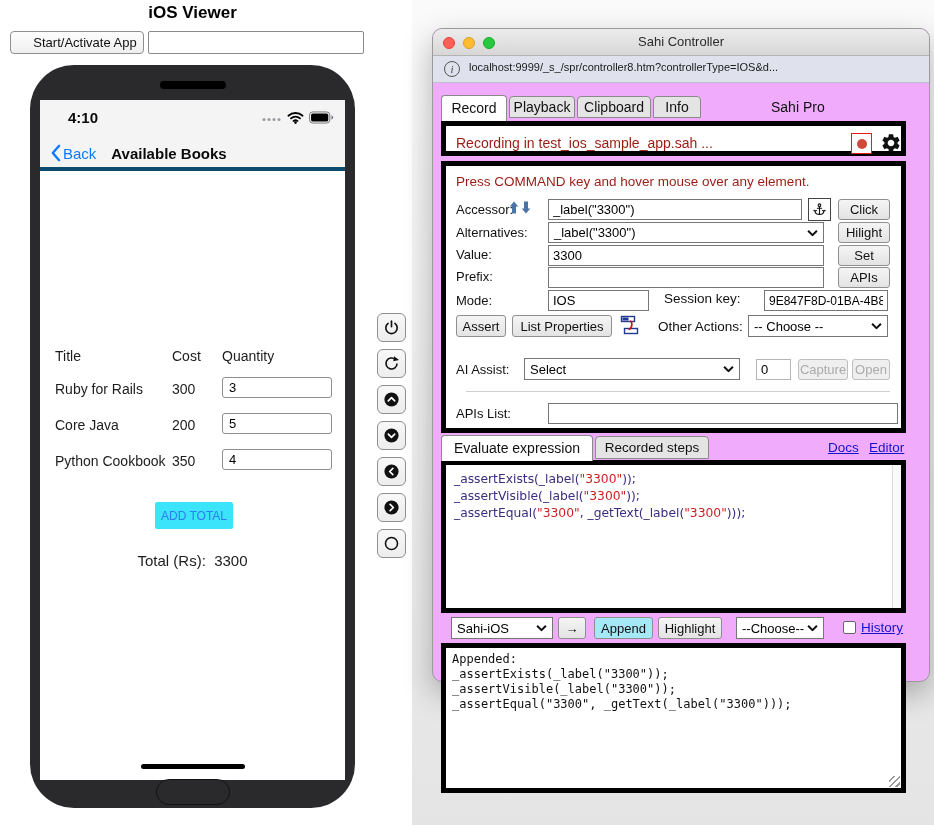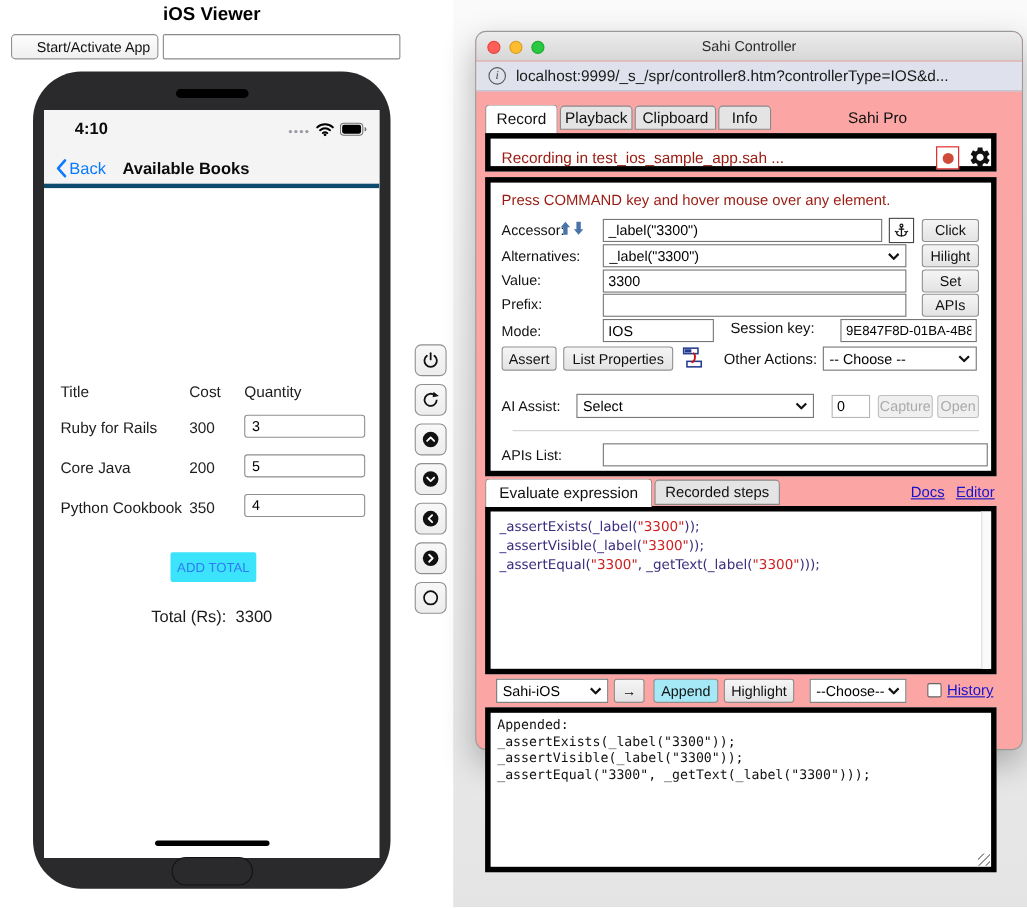--- a/index.html
+++ b/index.html
@@ -28,31 +28,31 @@
   .total-txt { left:0; top:452px; width:305px; text-align:center; font-size:15px; color:#1c1c1e; white-space:pre; }
   .home-ind { left:50%; transform:translateX(-50%); top:664px; width:104px; height:5px; background:#000; border-radius:3px; }
   .home-pill { left:50%; transform:translateX(-50%); top:714px; width:74px; height:26px; border:1.5px solid #121214; border-radius:14px; }
 
   
   .tb-btn { left:377px; width:29px; height:29px; background:linear-gradient(#f8f8f8,#ededed); border:1px solid #8f8f8f; border-radius:6px; display:flex; align-items:center; justify-content:center; padding:0; }
   .tb-btn svg { display:block; }
 
   
   .backdrop { left:412px; top:0; width:522px; height:825px; background:linear-gradient(180deg,#fafafa 0%,#ededed 60%,#e4e4e4 100%); }
-  .win { left:432px; top:28px; width:498px; height:654px; background:#fca5a5; border:1px solid #9a9a9a; border-radius:10px; box-shadow:0 12px 30px rgba(0,0,0,.28); }
+  .win { left:432px; top:28px; width:498px; height:654px; background:#f0abfc; border:1px solid #9a9a9a; border-radius:10px; box-shadow:0 12px 30px rgba(0,0,0,.28); }
   .titlebar { left:0; top:0; width:100%; height:27px; background:linear-gradient(#ececec,#d7d7d7); border-bottom:1px solid #b3b3b3; border-radius:9px 9px 0 0; }
   .lights { left:10px; top:8px; display:flex; gap:8px; }
   .light { width:12px; height:12px; border-radius:50%; }
   .l-red { background:#ff5f57; border:1px solid #e0443e; }
   .l-yel { background:#febc2e; border:1px solid #d89e24; }
   .l-grn { background:#28c840; border:1px solid #1aab29; }
   .win-title { left:0; top:5px; width:100%; text-align:center; font-size:13px; color:#2b2b2b; }
   .urlbar { left:0; top:27px; width:100%; height:27px; background:#dfe2ec; border-bottom:1px solid #bcc0cc; }
   .info-i { left:11px; top:5px; width:16px; height:16px; border:1px solid #555; border-radius:50%; font-size:11px; color:#444; display:flex; align-items:center; justify-content:center; font-family:"Liberation Serif",serif; font-style:italic; }
-  .url-text { left:36px; top:5px; font-size:14px; color:#1a1a1a; white-space:nowrap; }
+  .url-text { left:36px; top:5px; font-size:11px; color:#1a1a1a; white-space:nowrap; }
   .win-content { left:0; top:54px; width:498px; height:728px; border-radius:0 0 9px 9px; }
 
   .tab { position:absolute; top:13px; height:22px; background:#e4e4e4; border:1px solid #8a8a8a; border-radius:4px 4px 0 0; font-size:14px; color:#111; text-align:center; line-height:21px; cursor:pointer; }
   .tab.active { top:12px; height:26px; background:#fff; border-bottom:none; line-height:24px; z-index:2; }
   .brand { left:338px; top:16px; font-size:14px; color:#111; }
 
   .panel { position:absolute; background:#fff; border:5px solid #000000; }
   .redtxt { color:#9a1b12; }
   .fld-label { position:absolute; font-size:13px; color:#111; }
   .fld-input { position:absolute; height:21px; border:1px solid #767676; font-size:13px; padding:0 4px; background:#fff; font-family:"Liberation Sans",sans-serif; }

